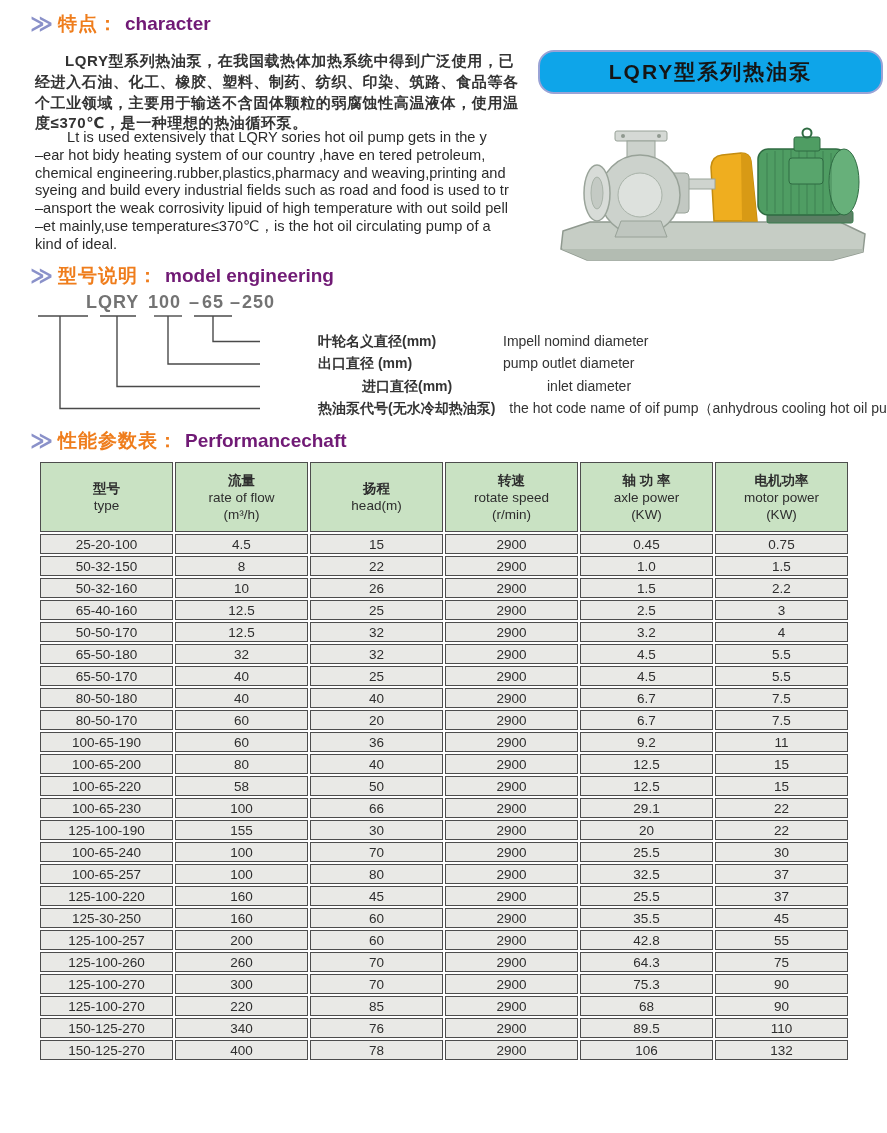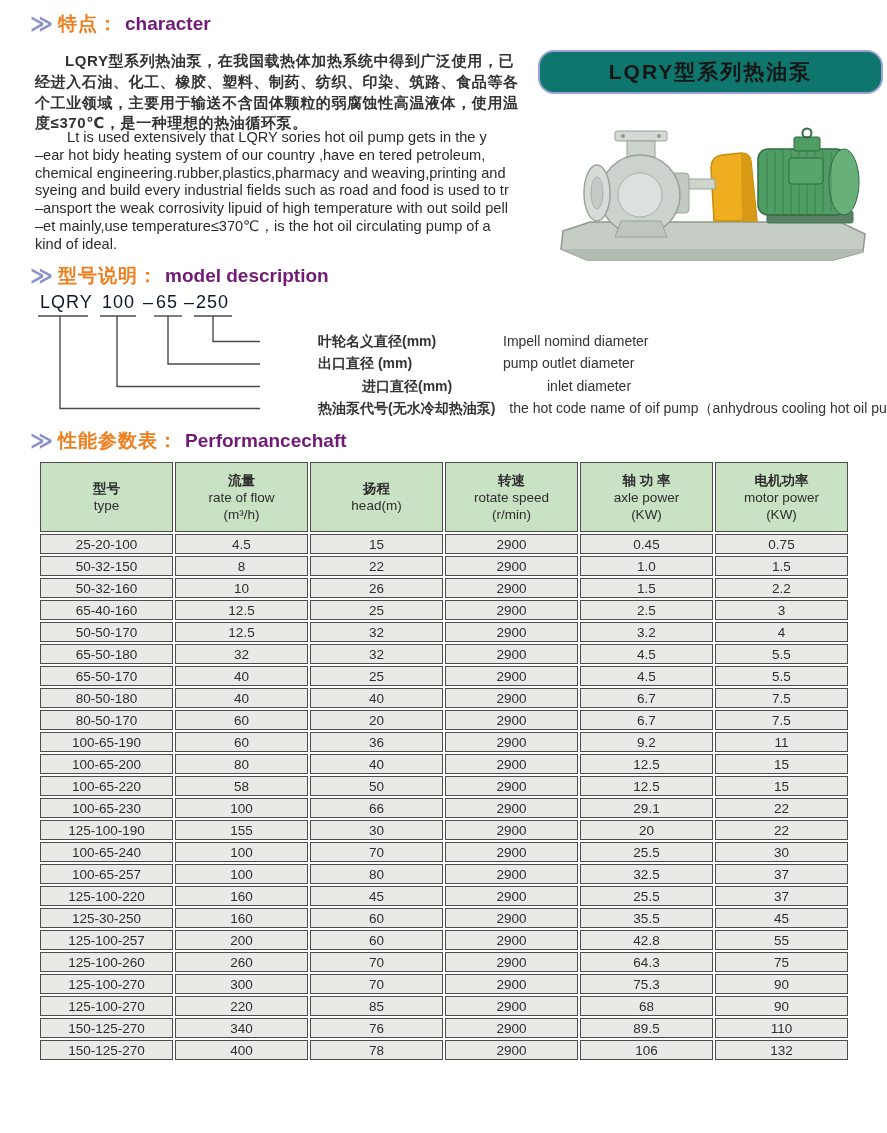--- a/index.html
+++ b/index.html
@@ -16,27 +16,27 @@
   #h-model { top:262px; }
   #h-performance { top:427px; }
 
   
   .para-cn { position:absolute; left:35px; top:51px; width:500px; font-size:15px; font-weight:600; color:#333; line-height:20.8px; letter-spacing:0.6px; white-space:nowrap; }
   .para-cn .pline:first-of-type { text-indent:2em; }
   .para-en { position:absolute; left:35px; top:129px; width:505px; font-size:14.6px; color:#2b2b2b; line-height:17.8px; white-space:nowrap; }
   .para-en .pline:first-of-type { text-indent:2.2em; }
 
   
-  .title-box { position:absolute; left:538px; top:50px; width:345px; height:44px; border:2px solid #9aa3d6; border-radius:16px; background:#0f766e; display:flex; align-items:center; justify-content:center; }
+  .title-box { position:absolute; left:538px; top:50px; width:345px; height:44px; border:2px solid #9aa3d6; border-radius:16px; background:#0ea5e9; display:flex; align-items:center; justify-content:center; }
   .title-box span { font-size:21px; font-weight:700; color:#151515; letter-spacing:2px; }
   .pump-photo { position:absolute; left:545px; top:103px; }
 
   
   .diagram { position:absolute; left:30px; top:292px; width:850px; height:135px; }
-  .diagram .code-token { position:absolute; top:0; font-size:18px; font-weight:400; color:#0f172a; letter-spacing:1px; }
+  .diagram .code-token { position:absolute; top:0; font-size:18px; font-weight:700; color:#737373; letter-spacing:1px;margin-left:46px; }
   .tk-0 { left:10px; } .tk-1 { left:72px; } .sep-1 { left:113px; } .tk-2 { left:126px; } .sep-2 { left:154px; } .tk-3 { left:166px; }
   .diagram svg.lines { position:absolute; left:0; top:0; }
   .dlabels { position:absolute; left:0; top:0; width:850px; height:135px; }
   .dlabel-row { position:absolute; left:252px; height:17px; white-space:nowrap; font-size:14px; }
   .dlabel-row:nth-of-type(1) { top:41px; }
   .dlabel-row:nth-of-type(2) { top:63px; }
   .dlabel-row:nth-of-type(3) { top:86px;margin-left:44px; }
   .dlabel-row:nth-of-type(4) { top:108px; }
   .dlabel-row .dcn { display:inline-block; width:221px; font-weight:600; color:#333;padding-left:36px; }
   .dlabel-row .den { color:#333; }
@@ -125,21 +125,21 @@
 
     <ellipse cx="52" cy="90" rx="13" ry="28" fill="#d8dcd8" stroke="#9aa49a" stroke-width="1.5"></ellipse>
     <ellipse cx="52" cy="90" rx="6" ry="16" fill="#c4cac4" stroke="#a8b2a8"></ellipse>
 
     <path d="M76,118 L116,118 L122,134 L70,134 Z" fill="#bfc6bf" stroke="#98a298"></path>
   </svg>
 
   <div class="sec-heading" id="h-model">
     <span class="chev">≫</span>
     <span class="t-cn">型号说明：</span>
-    <span class="t-en">model description</span>
+    <span class="t-en">model engineering</span>
   </div>
 
   <div class="diagram">
     <span class="code-token tk-0">LQRY</span>
     <span class="code-token tk-1">100</span>
     <span class="code-token sep-1">–</span>
     <span class="code-token tk-2">65</span>
     <span class="code-token sep-2">–</span>
     <span class="code-token tk-3">250</span>
 

